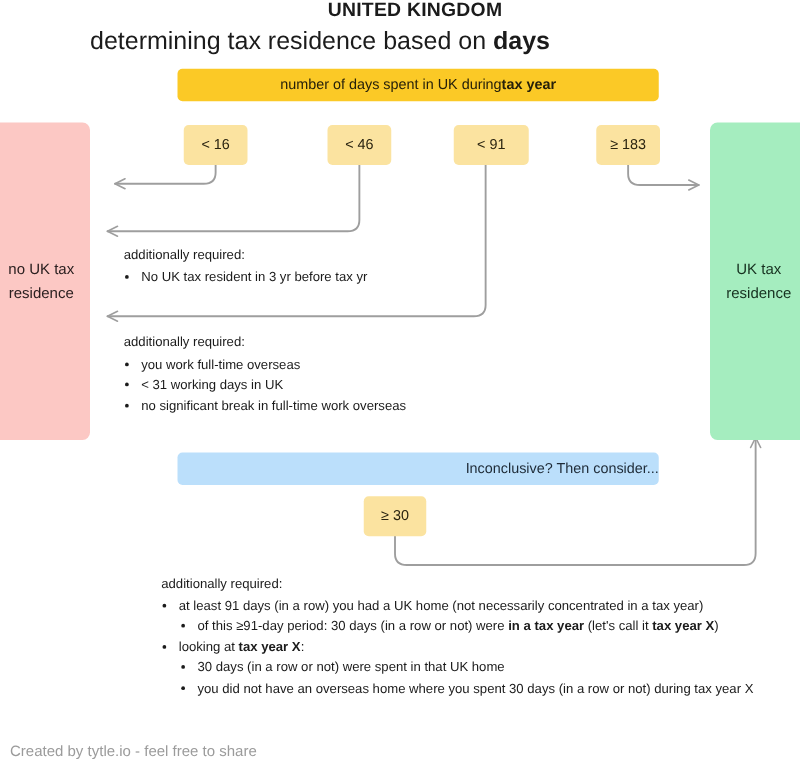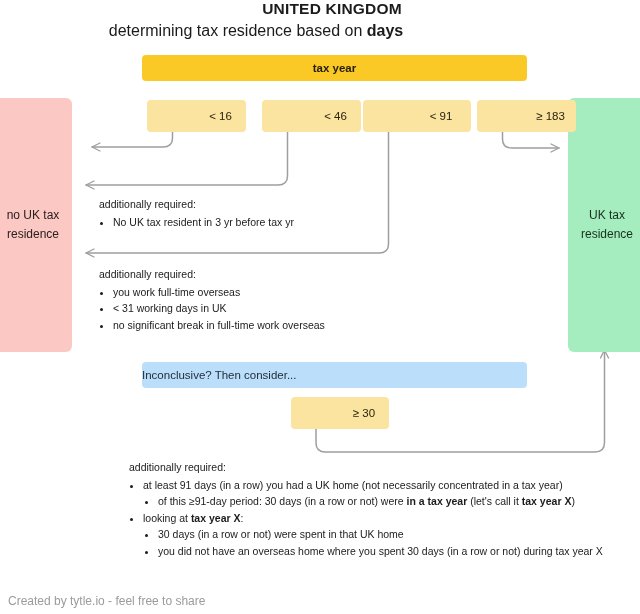--- a/index.html
+++ b/index.html
@@ -41,21 +41,21 @@
     font-size: 15.5px;
     font-weight: bold;
     letter-spacing: .2px;
   }
   .title-sub {
     position: absolute;
     left: 0;
     top: 22px;
     width: 512px;
     text-align: center;
-    font-size: 16px;
+    font-size: 20px;
     font-weight: normal;
   }
   .title-sub b { font-weight: bold; }
 
   
   .header-bar {
     position: absolute;
     left: 142px;
     top: 55px;
     width: 385px;
@@ -100,35 +100,34 @@
   .chip {
     position: absolute;
     height: 32px;
     background: #fbe3a0;
     border-radius: 4px;
     display: flex;
     align-items: center;
     justify-content: center;
     font-size: 11.5px;
     color: #2a2410;
-    padding-left: 48px;
   }
 
   
   .banner {
     position: absolute;
     left: 142px;
     top: 362px;
     width: 385px;
     height: 26px;
     background: #bbdffb;
     border-radius: 4px;
     display: flex;
     align-items: center;
-    justify-content: flex-start;
+    justify-content: flex-end;
     font-size: 11.5px;
     color: #1d2a36;
   }
 
   
   .note {
     position: absolute;
     font-size: 10.5px;
     line-height: 1.58;
     color: #1b1b1b;
@@ -178,20 +177,21 @@
     <path d="M316,428 L316,443 Q316,452 325.5,452 L595,452 Q604.5,452 604.5,442.5 L604.5,350" stroke="#9e9e9e" stroke-width="1.5" fill="none" stroke-linecap="round" marker-end="url(#ah-left)"></path>
   </svg>
 
   <div class="title-main">UNITED KINGDOM</div>
 
   <div class="title-sub">
     <span>determining tax residence based on </span><b>days</b>
   </div>
 
   <div class="header-bar">
+    <span>number of days spent in UK during </span>
       <b>tax year</b>
   </div>
 
   <div class="panel panel-no">
     <span>no UK tax residence</span>
   </div>
   <div class="panel panel-yes">
     <span>UK tax residence</span>
   </div>
 

